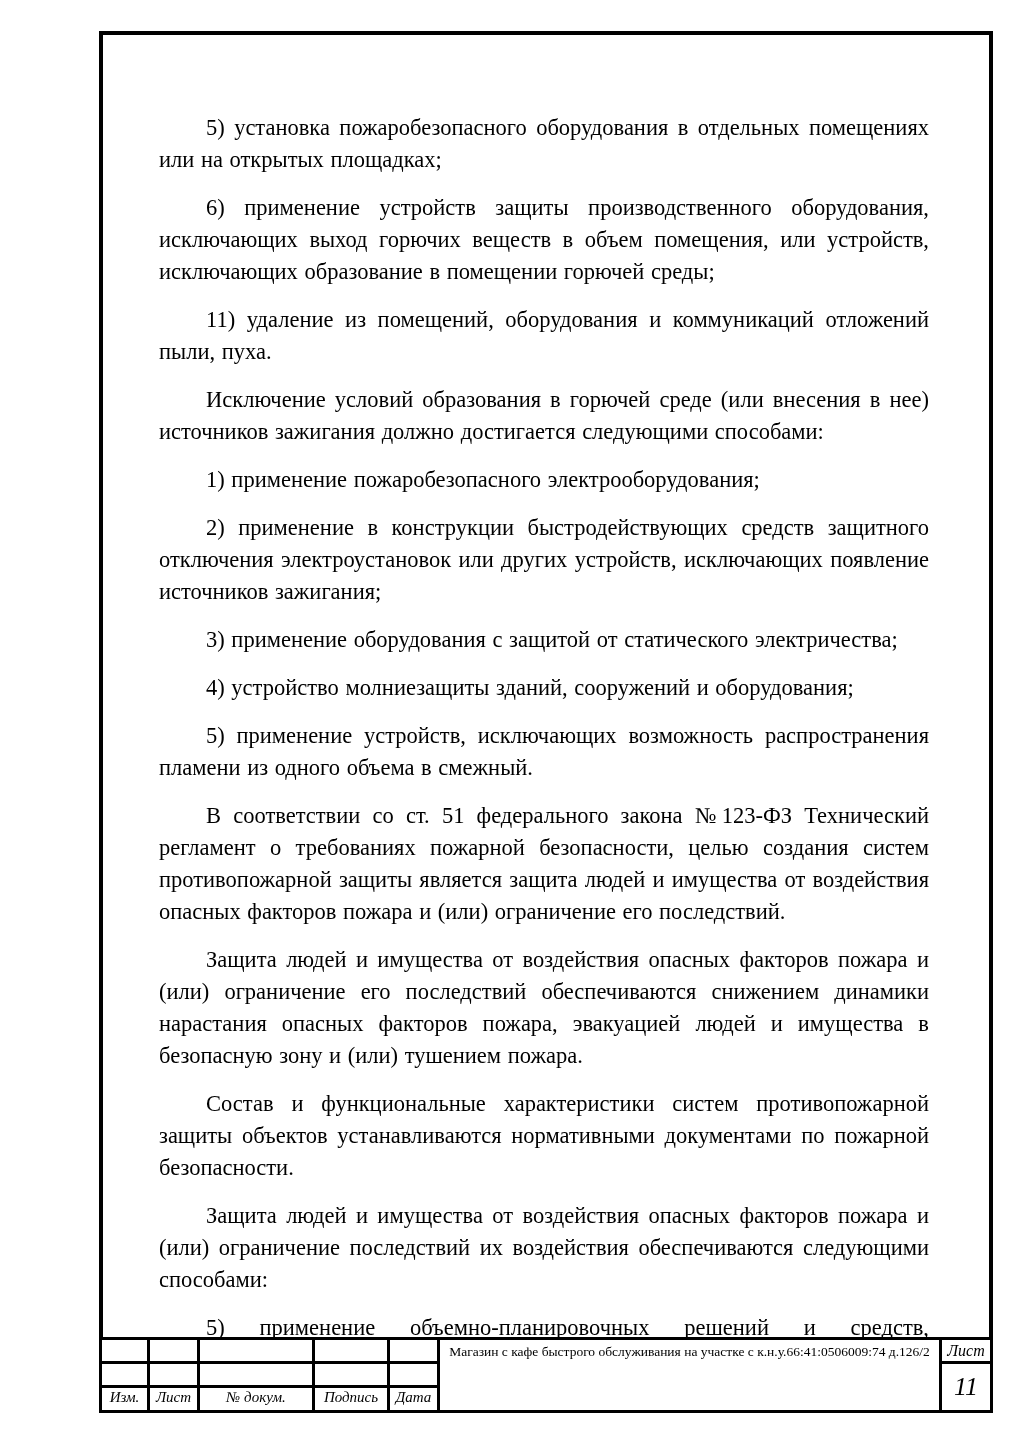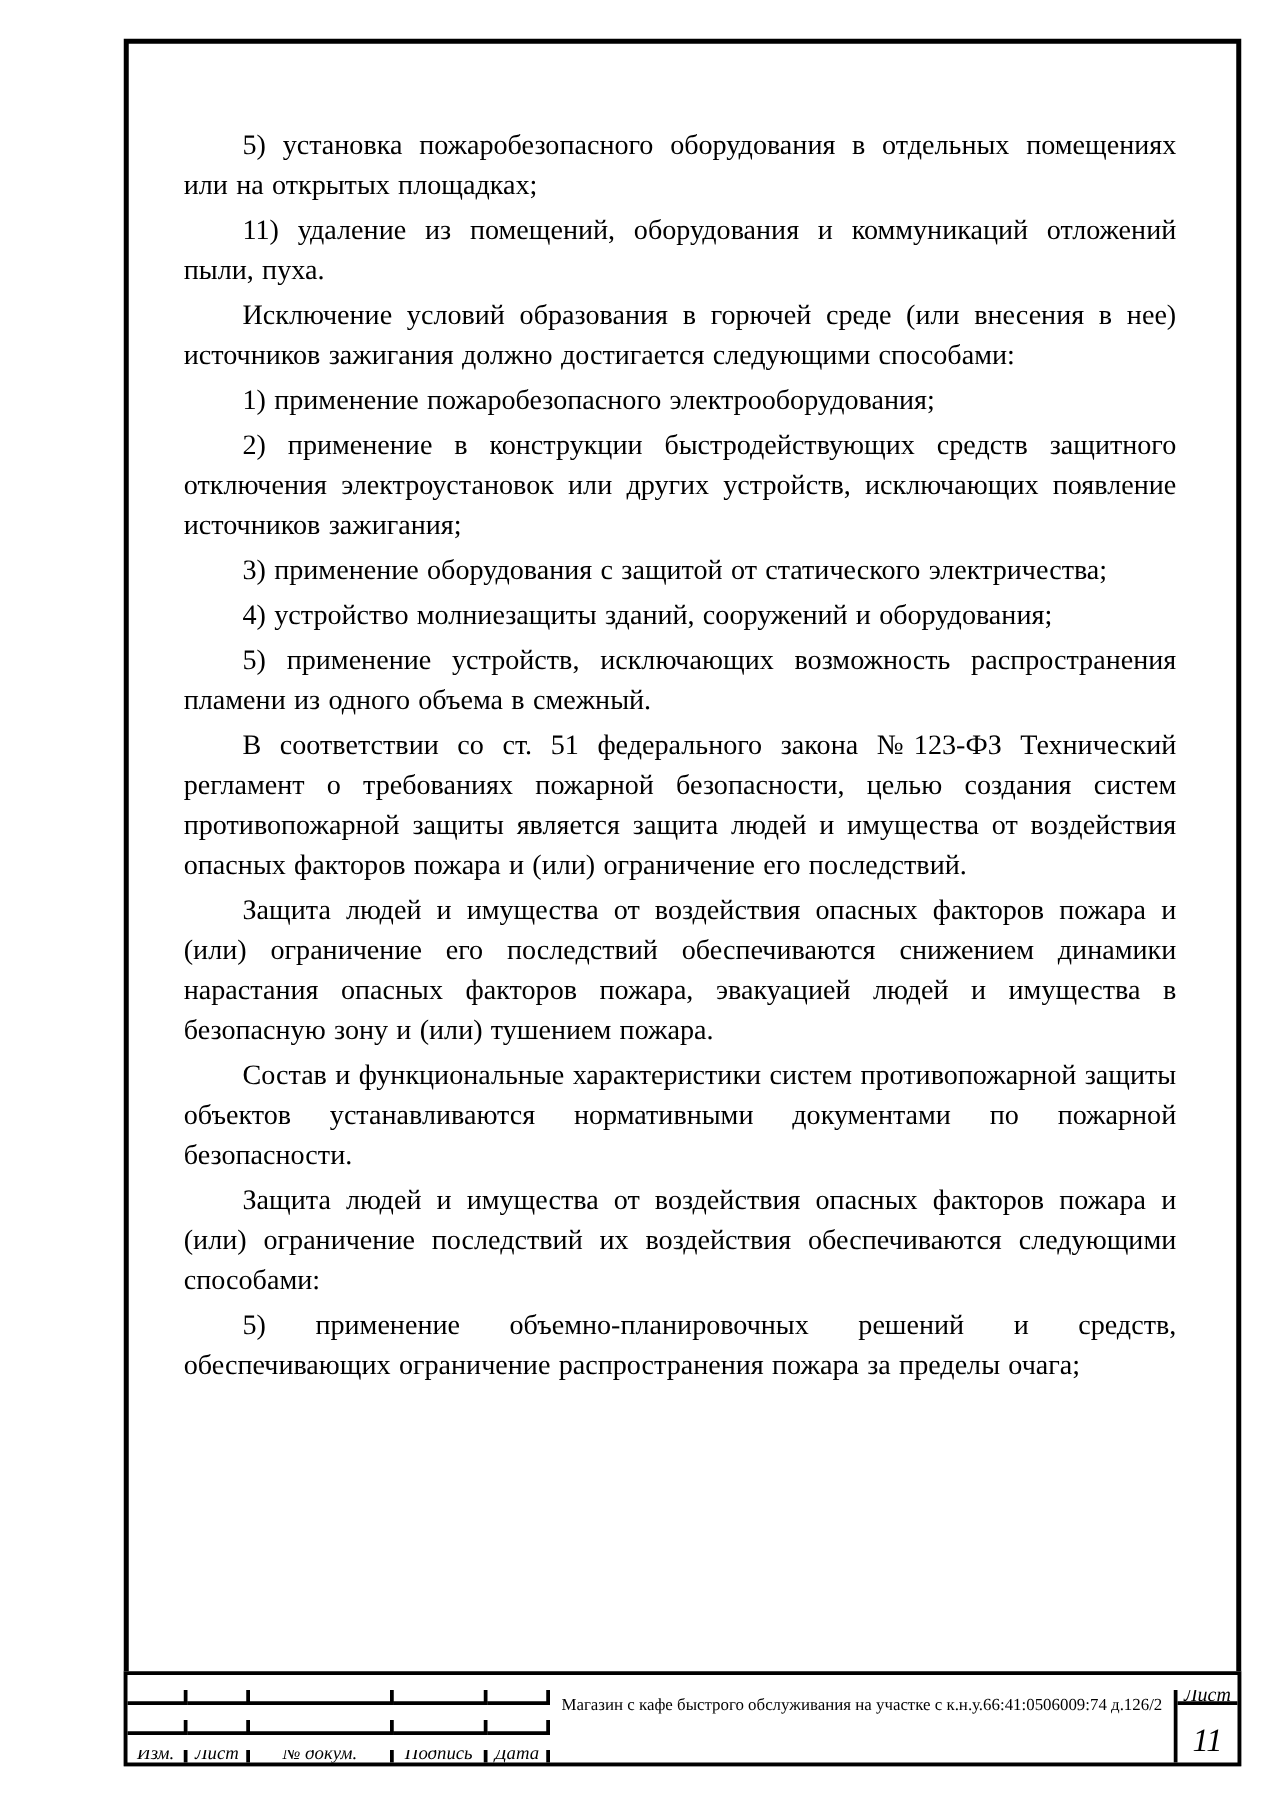--- a/index.html
+++ b/index.html
@@ -29,21 +29,21 @@
   .content {
     position: absolute;
     left: 143px;
     top: 96px;
     width: 802px;
     font-size: 22.5px;
     line-height: 32px;
     text-align: justify;
   }
   .content p {
-    margin: 4px;
+    margin: 16px;
     padding: 0;
     text-indent: 47px;
     word-spacing: 1px;
   }
   
   .stamp {
     position: absolute;
     left: 99px;
     top: 1337px;
     width: 894px;
@@ -51,21 +51,20 @@
     border: 3px solid #000;
     box-sizing: border-box;
     display: grid;
     grid-template-columns: 48px 50px 115px 75px 50px 502px 48px;
     grid-template-rows: 24px 24px 1fr;
     background: #fff;
   }
   .stamp > div {
     box-sizing: border-box;
     overflow: hidden;
-    margin-top: 12px;
   }
   .c-rb { border-right: 3px solid #000; border-bottom: 3px solid #000; }
   .c-r  { border-right: 3px solid #000; }
   .c-b  { border-bottom: 3px solid #000; }
   .stamp-label {
     font-style: italic;
     font-size: 15px;
     display: flex;
     align-items: center;
     justify-content: center;
@@ -98,20 +97,21 @@
     justify-content: center;
   }
 </style>
 </head>
 <body>
 
 <div class="frame"></div>
 
 <div class="content">
   <p>5) установка пожаробезопасного оборудования в отдельных помещениях или на открытых площадках;</p>
+  <p>6) применение устройств защиты производственного оборудования, исключающих выход горючих веществ в объем помещения, или устройств, исключающих образование в помещении горючей среды;</p>
   <p>11) удаление из помещений, оборудования и коммуникаций отложений пыли, пуха.</p>
   <p>Исключение условий образования в горючей среде (или внесения в нее) источников зажигания должно достигается следующими способами:</p>
   <p>1) применение пожаробезопасного электрооборудования;</p>
   <p>2) применение в конструкции быстродействующих средств защитного отключения электроустановок или других устройств, исключающих появление источников зажигания;</p>
   <p>3) применение оборудования с защитой от статического электричества;</p>
   <p>4) устройство молниезащиты зданий, сооружений и оборудования;</p>
   <p>5) применение устройств, исключающих возможность распространения пламени из одного объема в смежный.</p>
   <p>В соответствии со ст. 51 федерального закона №123-ФЗ Технический регламент о требованиях пожарной безопасности, целью создания систем противопожарной защиты является защита людей и имущества от воздействия опасных факторов пожара и (или) ограничение его последствий.</p>
   <p>Защита людей и имущества от воздействия опасных факторов пожара и (или) ограничение его последствий обеспечиваются снижением динамики нарастания опасных факторов пожара, эвакуацией людей и имущества в безопасную зону и (или) тушением пожара.</p>
   <p>Состав и функциональные характеристики систем противопожарной защиты объектов устанавливаются нормативными документами по пожарной безопасности.</p>

